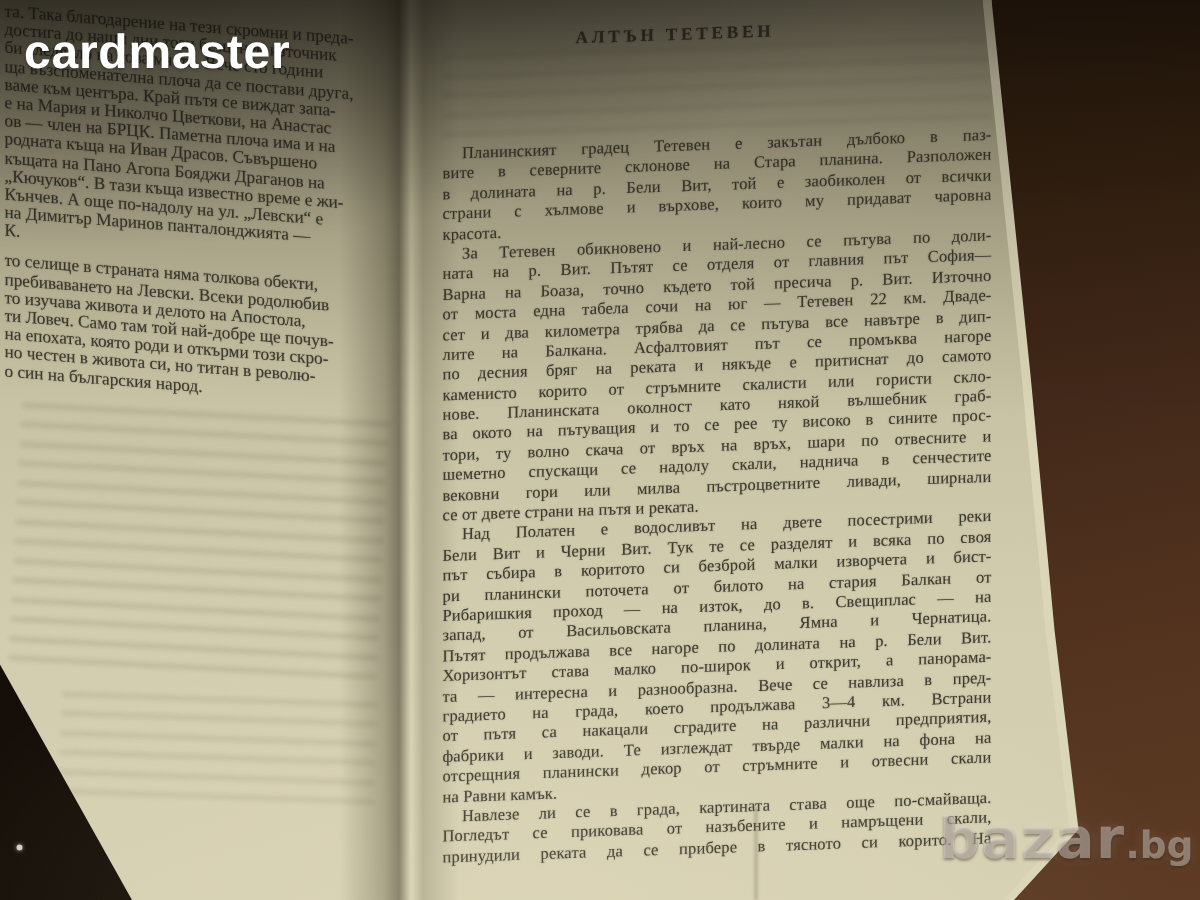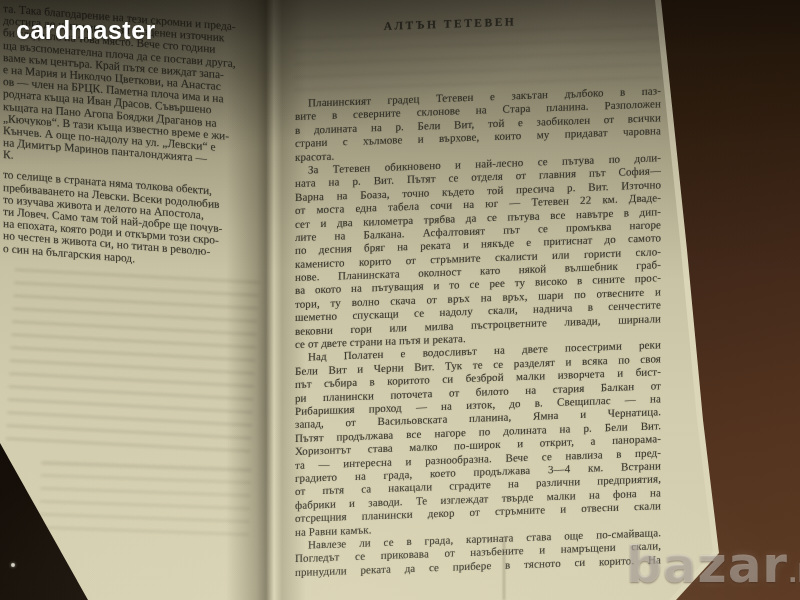--- a/index.html
+++ b/index.html
@@ -81,31 +81,31 @@
   .lighting{
     position:absolute;inset:0;pointer-events:none;
     background:
       radial-gradient(130% 65% at 5% -8%,rgba(5,4,2,0.50) 0%,rgba(5,4,2,0) 55%),
       linear-gradient(181deg,rgba(10,7,4,0.52) 0%,rgba(10,7,4,0.30) 9%,rgba(10,7,4,0.12) 24%,rgba(0,0,0,0) 46%),
       radial-gradient(90% 55% at 45% 100%,rgba(255,248,215,0.10) 0%,rgba(255,248,215,0) 60%);
   }
   
   .wm-card{
     position:absolute;left:16px;top:16px;
-    font-family:"Liberation Sans",sans-serif;font-weight:bold;font-size:25px;
+    font-family:"Liberation Sans",sans-serif;font-weight:bold;font-size:32px;
     letter-spacing:0.5px;color:var(--watermark_white,#ffffff);
     text-shadow:0 1px 3px rgba(0,0,0,0.35);
   }
   .wm-bazar{
     position:absolute;left:626px;top:540px;white-space:nowrap;
     font-family:"DejaVu Sans",sans-serif;font-weight:bold;
     color:rgba(232,229,224,0.42);letter-spacing:1px;
     text-shadow:0 1px 2px rgba(50,32,18,0.45),0 0 8px rgba(255,255,255,0.12);
   }
-  .wm-bazar .bz{font-size:50px;line-height:1;}
+  .wm-bazar .bz{font-size:38px;line-height:1;}
   .wm-bazar .bg-t{font-size:25px;letter-spacing:0;}
 </style>
 </head>
 <body>
 
 <div class="photo">
 
   <div class="left-page-region">
     <div class="left-text">
         <div class="line">та. Така благодарение на тези скромни и преда-</div>

